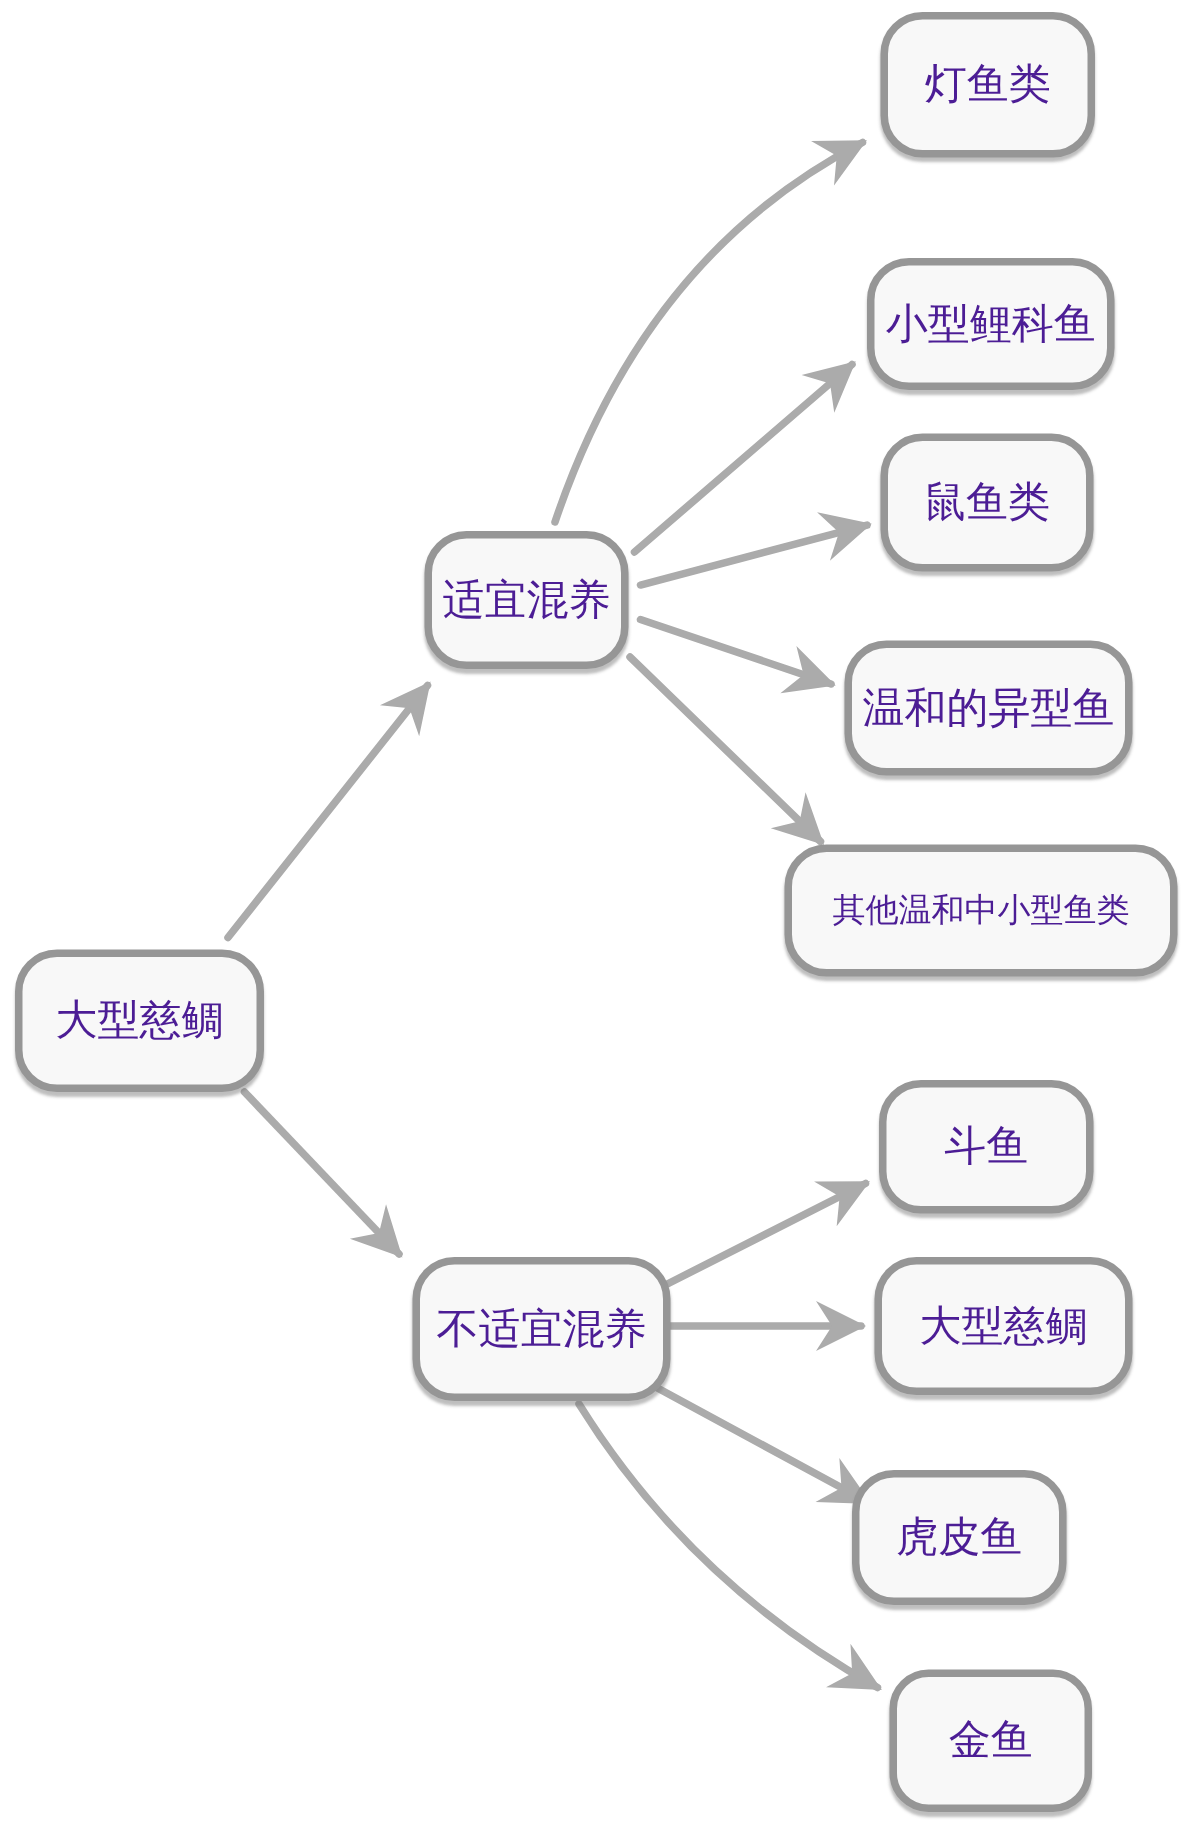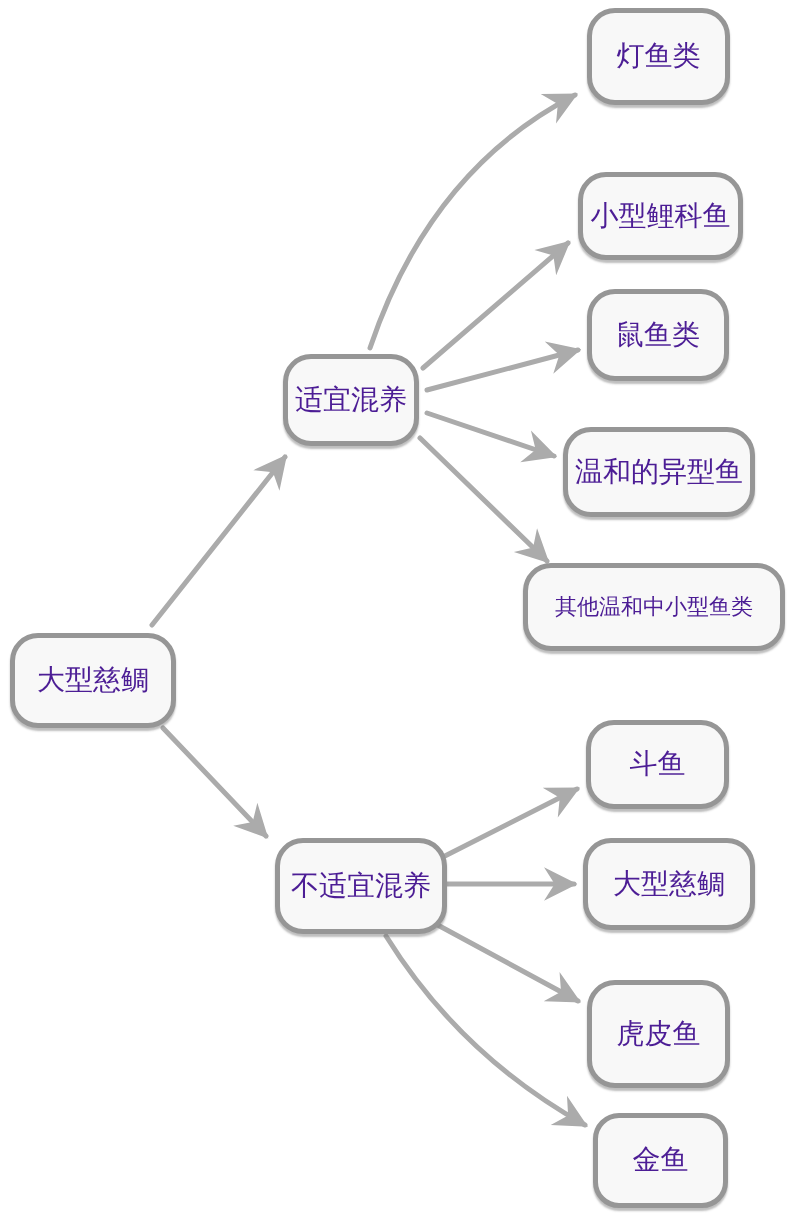--- a/index.html
+++ b/index.html
@@ -43,21 +43,21 @@
   .n-root        { left: 10px;  top: 633px;  width: 166px; height: 95px; }
   .n-suitable    { left: 283px; top: 354px;  width: 136px; height: 92px; }
   .n-unsuitable  { left: 275px; top: 838px;  width: 172px; height: 96px; }
   .n-s0 { left: 587px; top: 8px;    width: 143px; height: 97px; }
   .n-s1 { left: 578px; top: 152px;  width: 165px; height: 88px; margin-top: 20px; }
   .n-s2 { left: 587px; top: 289px;  width: 142px; height: 92px; }
   .n-s3 { left: 563px; top: 427px;  width: 192px; height: 90px; }
   .n-s4 { left: 523px; top: 563px;  width: 262px; height: 88px; font-size: 22px; }
   .n-u0 { left: 586px; top: 704px;  width: 143px; height: 89px; margin-top: 16px; }
   .n-u1 { left: 583px; top: 838px;  width: 172px; height: 92px; }
-  .n-u2 { left: 587px; top: 980px;  width: 143px; height: 108px; }
+  .n-u2 { left: 568px; top: 980px;  width: 143px; height: 90px; }
   .n-u3 { left: 593px; top: 1113px; width: 135px; height: 95px; border-radius: 26px; }
 </style>
 </head>
 <body>
 
 <div id="canvas">
 
   <svg id="edges" viewBox="0 0 800 1216" xmlns="http://www.w3.org/2000/svg">
     <defs>
       <marker id="arrowhead" viewBox="0 0 12 12" refX="10" refY="6" markerWidth="8" markerHeight="8" orient="auto-start-reverse">

